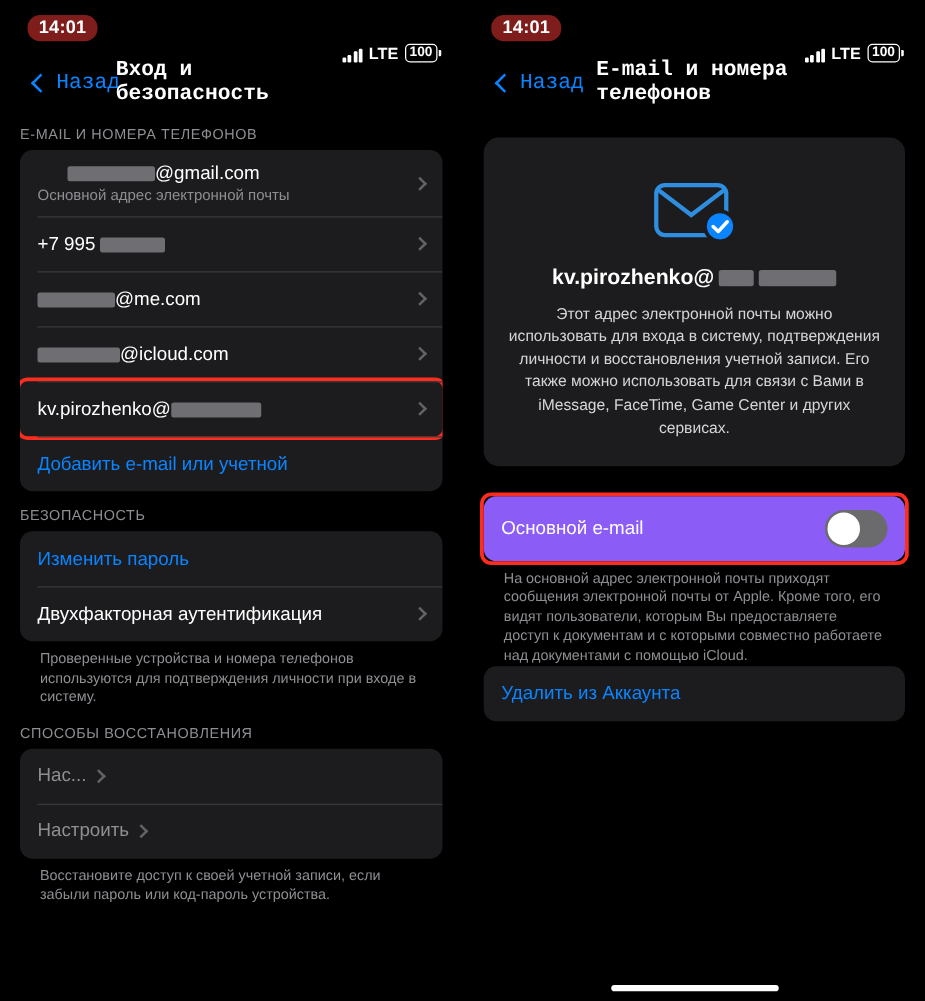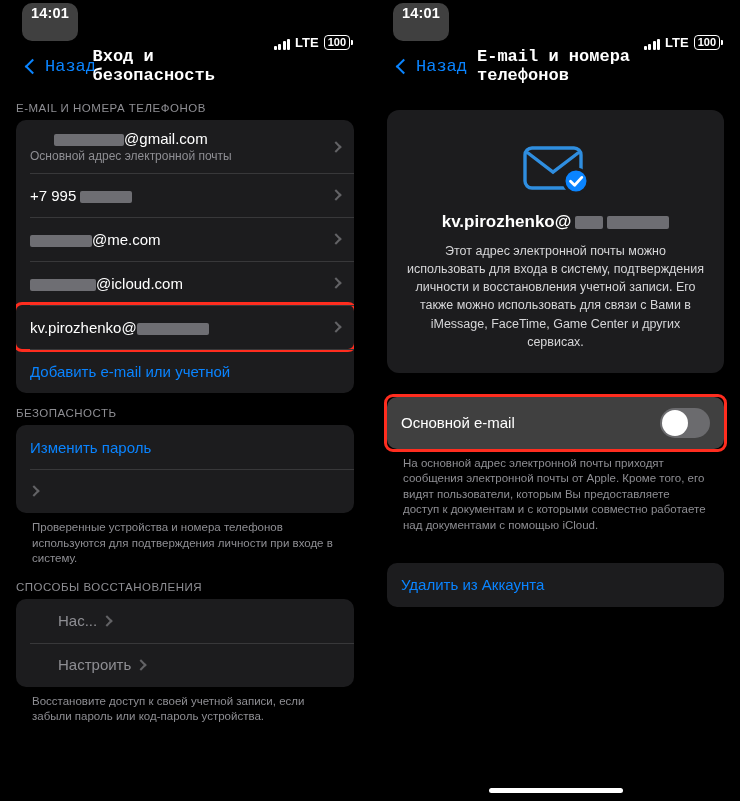--- a/index.html
+++ b/index.html
@@ -14,22 +14,22 @@
   .screen { width: 370px; height: 801px; position: relative; overflow: hidden; }
   .screen.right { border-left: 1px solid #000; }
 
   
   .statusbar {
     height: 44px; display: flex; align-items: center;
     justify-content: space-between; padding: 0 20px 0 22px;
     font-size: 15px; font-weight: bold;
   }
   .clock {
-    background: #404040; color: #fff; border-radius: 10px;
-    padding: 2px 9px 20px; font-size: 14.5px; letter-spacing: .2px;
+    background: #7f1d1d; color: #fff; border-radius: 10px;
+    padding: 2px 9px 3px; font-size: 14.5px; letter-spacing: .2px;
   }
   .status-right { display: flex; align-items: flex-end; gap: 5px; font-size: 13px; font-weight: bold; }
   .bars { display: flex; align-items: flex-end; gap: 1.5px; height: 11px; }
   .bars i { width: 3px; background: #fff; border-radius: 1px; display: block; }
   .bars i:nth-child(1){height:4px} .bars i:nth-child(2){height:6px}
   .bars i:nth-child(3){height:8.5px} .bars i:nth-child(4){height:11px}
   .batt {
     border: 1.5px solid #fff; border-radius: 4px; padding: 0 3px;
     font-size: 11px; font-weight: bold; line-height: 13px; position: relative; margin-top: 40px;
   }
@@ -66,21 +66,21 @@
     padding: 10px 14px; min-height: 44px; position: relative;
   }
   .row + .row::before {
     content: ""; position: absolute; top: 0; left: 14px; right: 0;
     height: 1px; background: #38383a;
   }
   .row-main { display: flex; flex-direction: column; gap: 2px; min-width: 0; align-items: center; }
   .row-title { font-size: 15px; color: #fff; white-space: nowrap; }
   .row-sub { font-size: 12px; color: #8e8e93; }
   .row-right { display: flex; align-items: center; gap: 6px; flex-shrink: 0; }
-  .row-value { font-size: 15px; color: #8e8e93; margin-left: 28px; }
+  .row-value { font-size: 15px; color: #8e8e93; }
   .chev {
     width: 8px; height: 8px; border-top: 2px solid #636366;
     border-right: 2px solid #636366; transform: rotate(45deg);
   }
   .blue { color: #0a84ff !important; }
   .footnote {
     font-size: 11.5px; color: #8e8e93; line-height: 1.35;
     padding: 7px 16px 0 16px;
   }
 
@@ -103,21 +103,21 @@
   .card { background: #1c1c1e; border-radius: 12px; padding: 26px 18px 22px; text-align: center; }
   .mail-icon { margin: 6px auto 16px; width: 70px; height: 54px; position: relative; }
   .email-title {
     font-size: 17px; font-weight: bold; display: flex;
     align-items: center; justify-content: center; gap: 4px; margin-bottom: 10px;
   }
   .card-desc { font-size: 12.5px; color: #d6d6d8; line-height: 1.45; }
 
   .toggle-row {
     display: flex; align-items: center; justify-content: space-between;
-    background: #404040; border-radius: 10px; padding: 11px 14px;
+    background: #8b5cf6; border-radius: 10px; padding: 11px 14px;
   }
   .toggle-label { font-size: 15px; }
   .switch {
     width: 50px; height: 30px; border-radius: 15px; background: #6b6b6e;
     position: relative; flex-shrink: 0;
   }
   .switch .knob {
     position: absolute; top: 2px; left: 2px; width: 26px; height: 26px;
     border-radius: 50%; background: #fff;
   }
@@ -219,20 +219,21 @@
 
     </div>
 
     <div class="section-header">БЕЗОПАСНОСТЬ</div>
     <div class="content">
       <div class="group">
         <div class="row">
           <div class="row-title blue">Изменить пароль</div>
         </div>
         <div class="row">
+          <div class="row-title">Двухфакторная аутентификация</div>
           <div class="row-right">
               <span class="chev"></span>
             </div>
         </div>
       </div>
       <div class="footnote">Проверенные устройства и номера телефонов используются для подтверждения личности при входе в систему.</div>
     </div>
 
     <div class="section-header">СПОСОБЫ ВОССТАНОВЛЕНИЯ</div>
     <div class="content">
@@ -302,21 +303,21 @@
         <div class="toggle-row">
           <span class="toggle-label">Основной e-mail</span>
           <span class="switch">
               <span class="knob"></span>
             </span>
         </div>
       </div>
 
       <div class="footnote">На основной адрес электронной почты приходят сообщения электронной почты от Apple. Кроме того, его видят пользователи, которым Вы предоставляете доступ к документам и с которыми совместно работаете над документами с помощью iCloud.</div>
 
-      <div class="delete-group" style="margin-top:30px">
+      <div class="delete-group" style="">
         <span class="delete-text">Удалить из Аккаунта</span>
       </div>
 
     </div>
 
     <div class="home-indicator"></div>
   </div>
 
 </div>
 

